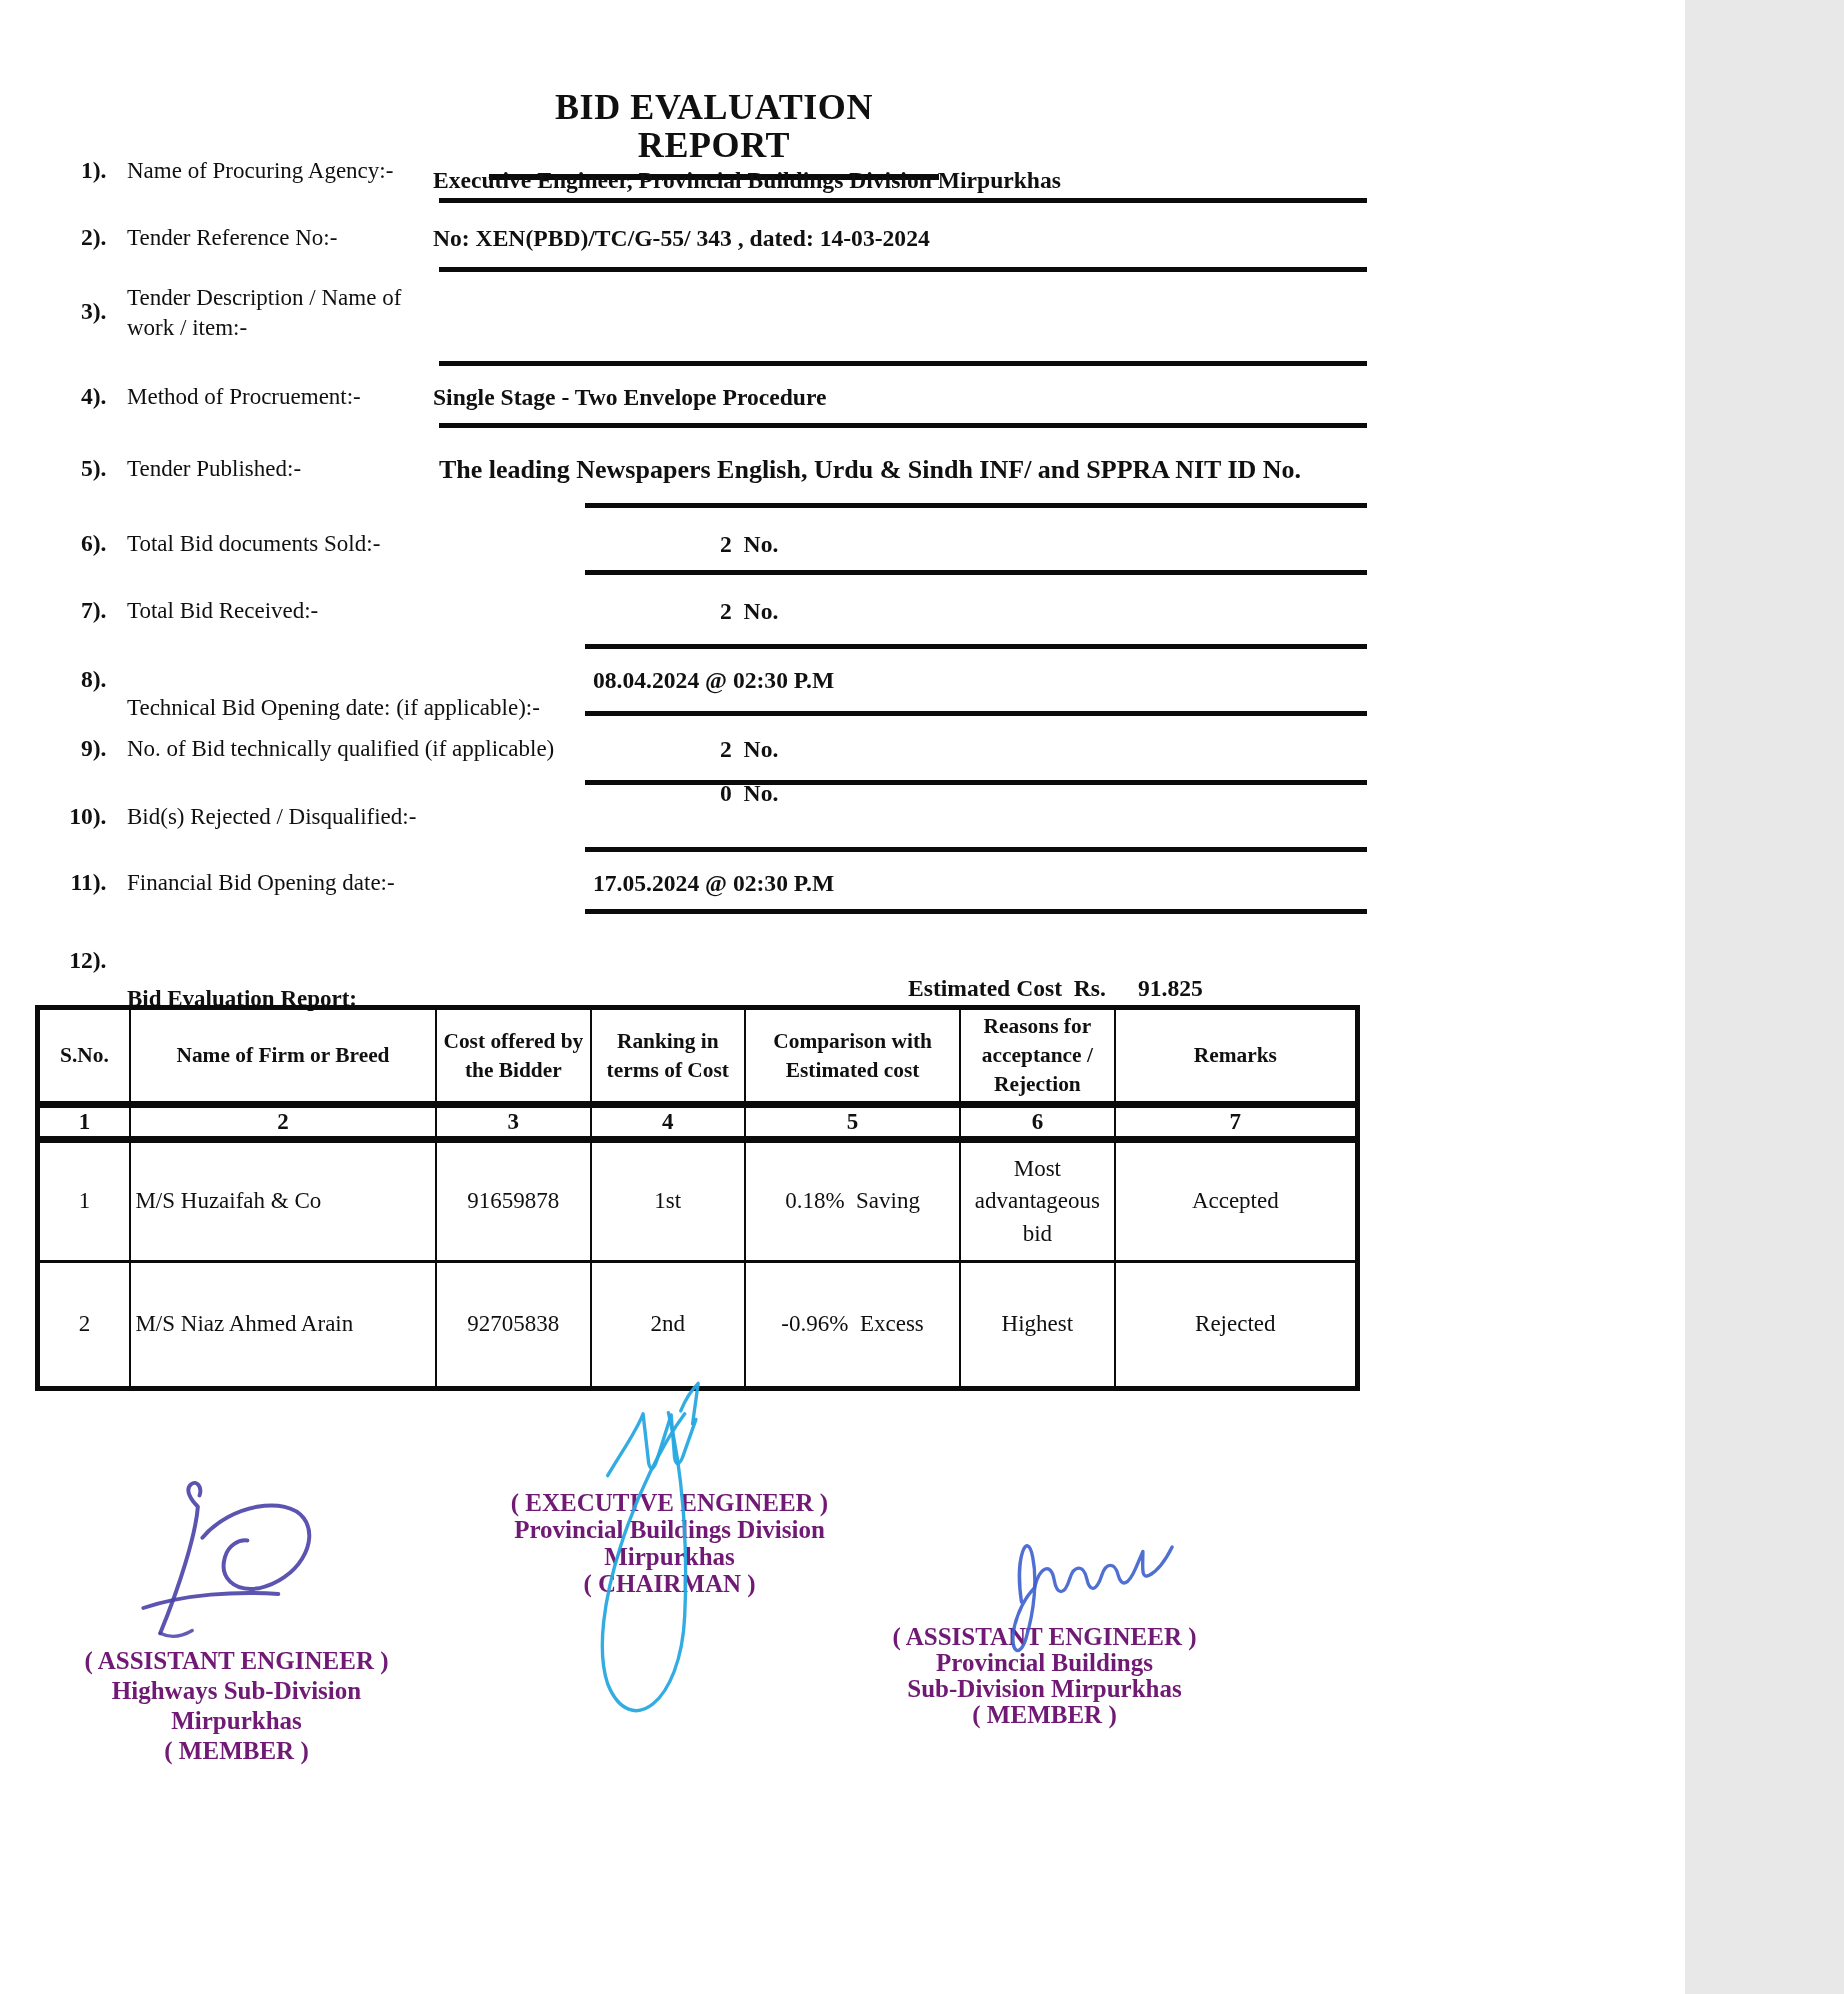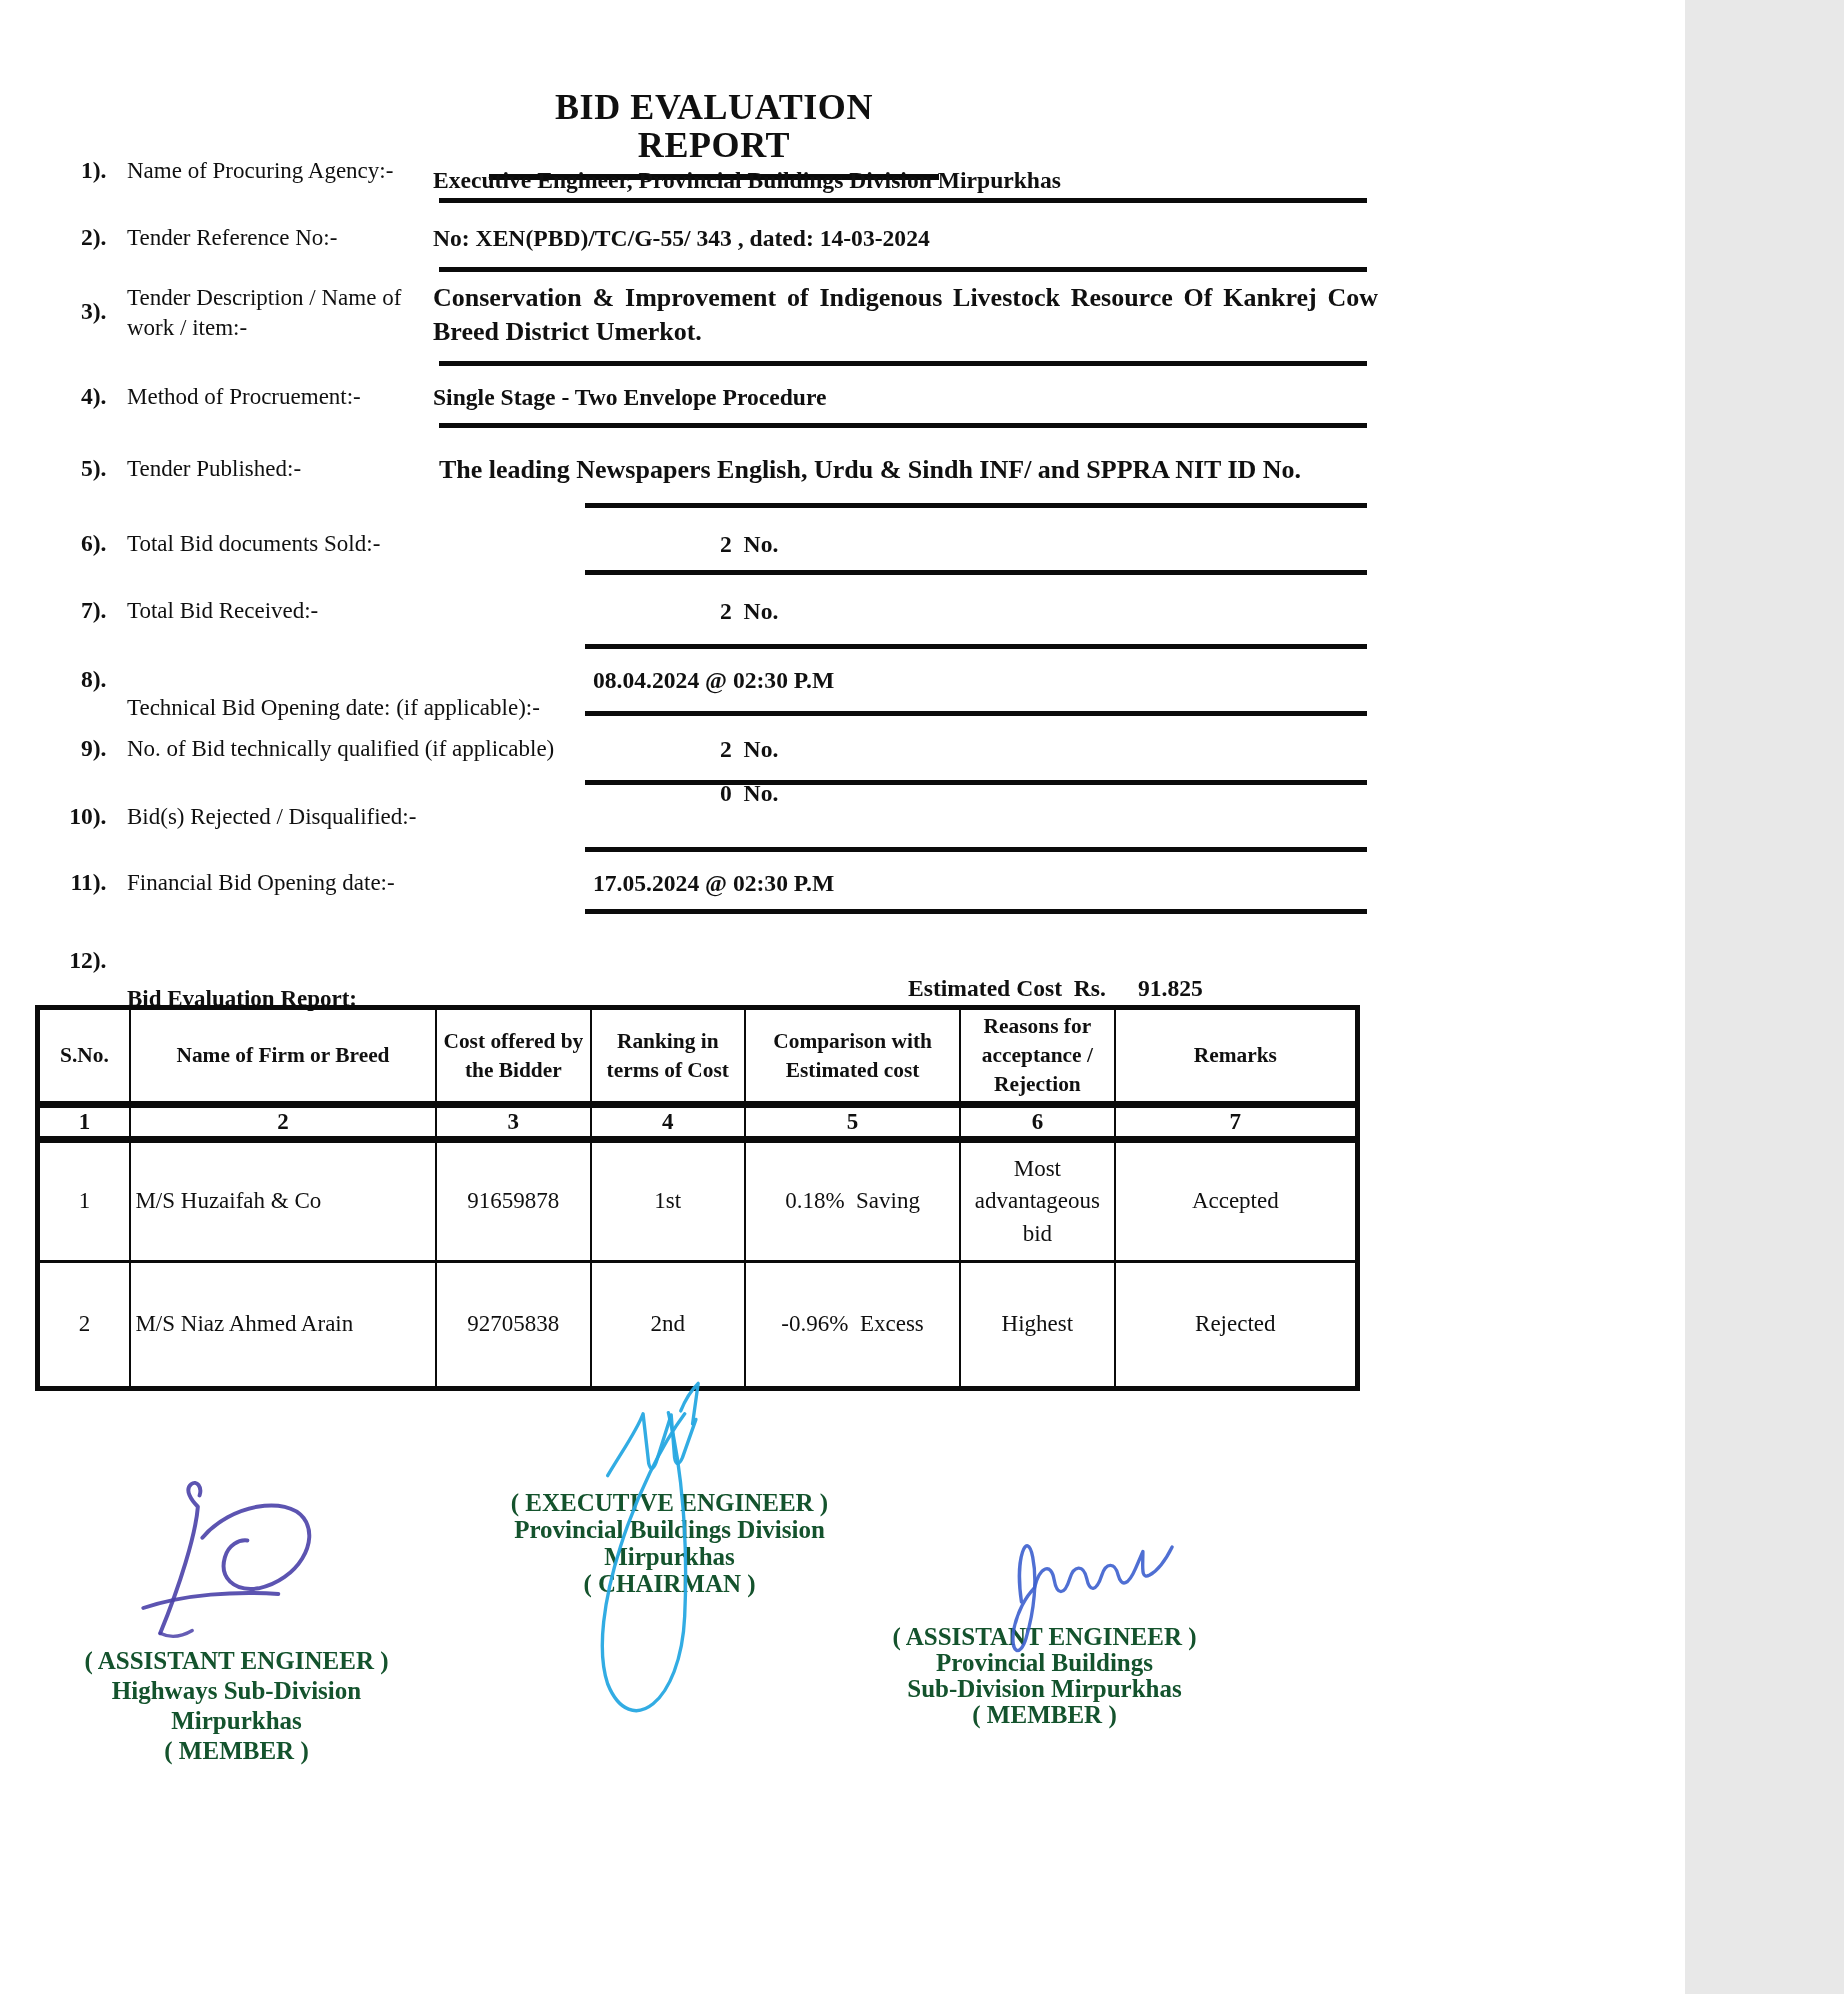--- a/index.html
+++ b/index.html
@@ -70,21 +70,21 @@
     border-bottom:7.9px solid #0b0b0b;
     padding:1.1px;
   }
   .datarow1 td{height:112px; border-bottom:3.9px solid #0b0b0b; line-height:1.4;}
   .datarow2 td{height:119px; line-height:1.4;}
   .cell-firm{text-align:left !important; padding-left:4.5px !important;}
   .cell-pre{white-space:pre-wrap;}
   .sigblock{
     position:absolute; z-index:1;
     text-align:center; font-weight:bold;
-    color:#14532d;
+    color:#701a75;
   }
   .sigblock .sl{white-space:nowrap;}
   .sig-svg{position:absolute; z-index:3; overflow:visible;}
   .sig-svg path{fill:none; stroke-linecap:round; stroke-linejoin:round;}
 </style>
 </head>
 <body>
 
 <div class="page">
 
@@ -95,21 +95,20 @@
   <div class="ivalue" style="top:156px;left:433px;width:945px;margin-top:9px;">Executive Engineer, Provincial Buildings Division Mirpurkhas</div>
   <div class="uline" style="top:198px;left:439px;width:928px;"></div>
 
   <div class="inum" style="top:223px;">2).</div>
   <div class="ilabel" style="top:223px;">Tender Reference No:-</div>
   <div class="ivalue" style="top:223px;left:433px;width:945px;">No: XEN(PBD)/TC/G-55/ 343 , dated: 14-03-2024</div>
   <div class="uline" style="top:267px;left:439px;width:928px;"></div>
 
   <div class="inum" style="top:297px;">3).</div>
   <div class="ilabel wrap" style="top:283px;width:320px;">Tender Description / Name of work / item:-</div>
-  <div class="ivalue big just" style="top:281px;left:433px;width:945px;">Conservation &amp; Improvement of Indigenous Livestock Resource Of Kankrej Cow Breed District Umerkot.</div>
   <div class="uline" style="top:361px;left:439px;width:928px;"></div>
 
   <div class="inum" style="top:382px;">4).</div>
   <div class="ilabel" style="top:382px;">Method of Procruement:-</div>
   <div class="ivalue" style="top:382px;left:433px;width:945px;">Single Stage - Two Envelope Procedure</div>
   <div class="uline" style="top:423px;left:439px;width:928px;"></div>
 
   <div class="inum" style="top:454px;">5).</div>
   <div class="ilabel" style="top:454px;">Tender Published:-</div>
   <div class="ivalue big" style="top:453px;left:439px;width:945px;">The leading Newspapers English, Urdu &amp; Sindh INF/ and SPPRA NIT ID No.</div>

